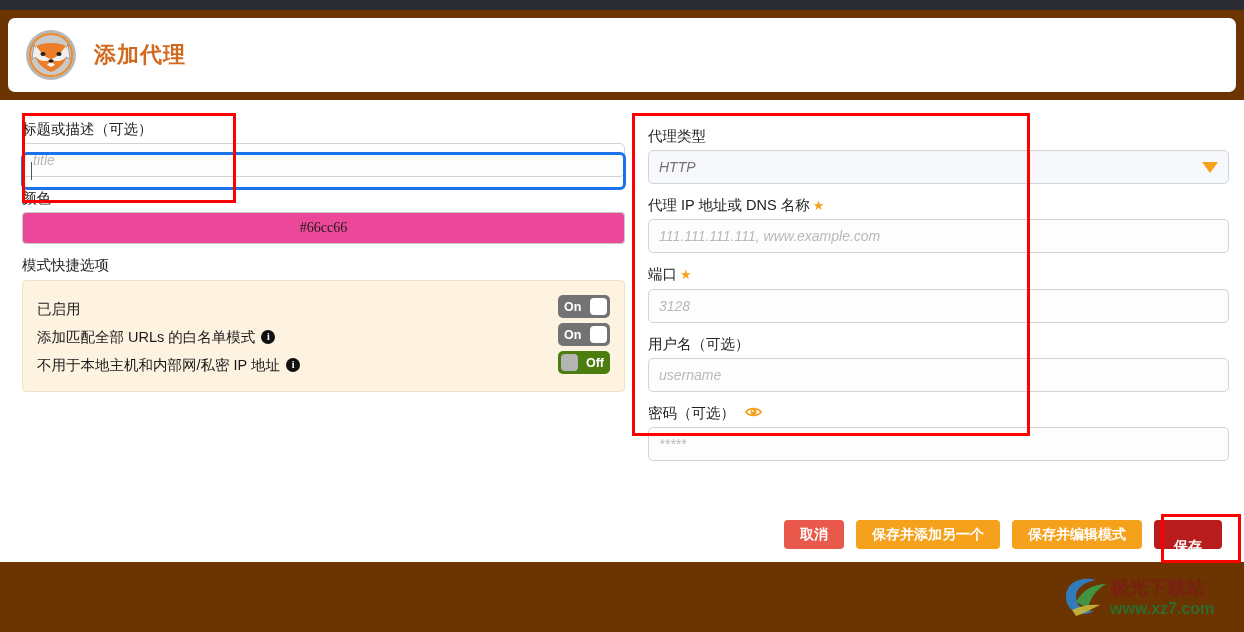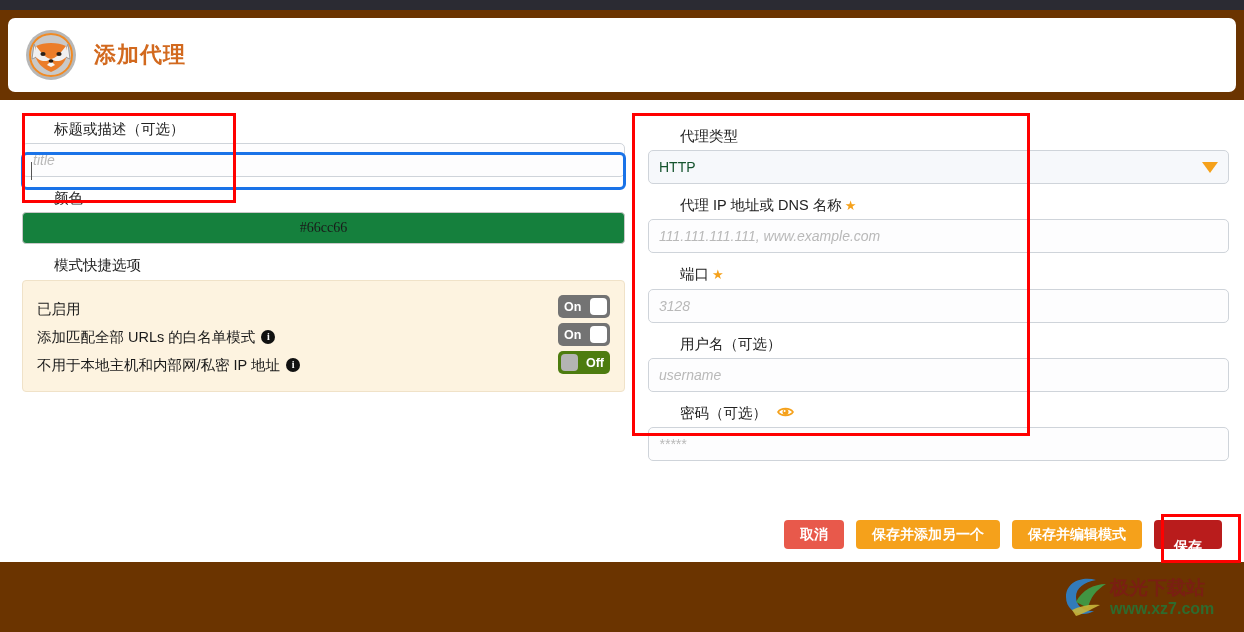--- a/index.html
+++ b/index.html
@@ -28,21 +28,21 @@
   }
 
   
   .sheet{
     position:absolute; left:0px; top:90px; width:1244px; height:462px;
     background:#fff;
   }
   .stripe{ position:absolute; left:0; top:82px; width:1244px; height:8px; background:#6b3400;}
 
   
-  .lbl{ font-size:14.5px; color:#222; margin-bottom:5px; display:block; line-height:1.25;padding-left:32px; }
+  .lbl{ font-size:14.5px; color:#222; margin-bottom:5px; display:block; line-height:1.25; }
   .fld{
     width:100%; height:34px; border:1px solid #cfd4da; border-radius:5px;
     background:#fdfdfe; font-size:14px; color:#3b82f6;
     padding:0 10px; font-family:inherit;
   }
   .fld::placeholder{ color:#b9b9b9; font-style:italic; }
   .grp{ margin-bottom:12px; }
 
   
   .colL{ position:absolute; left:22px; top:20px; width:603px; }
@@ -71,21 +71,21 @@
   .tog .ttxt{ font-size:12.5px; font-weight:bold; position:absolute; }
   .tog.on .ttxt{ left:6px; color:#fff; }
   .tog.off .ttxt{ right:6px; color:#fff; }
   .knob{ width:17px; height:17px; border-radius:4px; position:absolute; }
   .tog.on .knob{ right:3px; background:#fff; }
   .tog.off .knob{ left:3px; background:#b4b4b4; }
 
   
   .colR{ position:absolute; left:648px; top:20px; width:581px;margin-top:7px; }
   .selwrap{ position:relative; }
-  .selwrap .fld{ background:#f6f8fb; color:#14532d; appearance:none; }
+  .selwrap .fld{ background:#f6f8fb; color:#737373; appearance:none;font-style:italic; }
   .caret{
     position:absolute; right:11px; top:12px; width:0; height:0;
     border-left:8px solid transparent; border-right:8px solid transparent;
     border-top:11px solid #f5a11b; pointer-events:none;
   }
   .star{ color:#f5a11b; font-size:13px; margin-left:3px; }
   .eye{ margin-left:6px; }
 
   
   .btnbar{
@@ -150,21 +150,21 @@
 
     <div class="colL">
 
       <div class="grp">
         <label class="lbl">标题或描述（可选）</label>
         <input class="fld" type="text" placeholder="title" style="">
       </div>
 
       <div class="grp">
         <label class="lbl">颜色</label>
-        <div class="swatch" style="background: #15803d;">
+        <div class="swatch" style="background: #ec4899;">
           <span>#66cc66</span>
         </div>
       </div>
 
       <div class="grp">
         <label class="lbl">模式快捷选项</label>
         <div class="panel">
 
           <div class="row">
             <div class="rowtxt">

